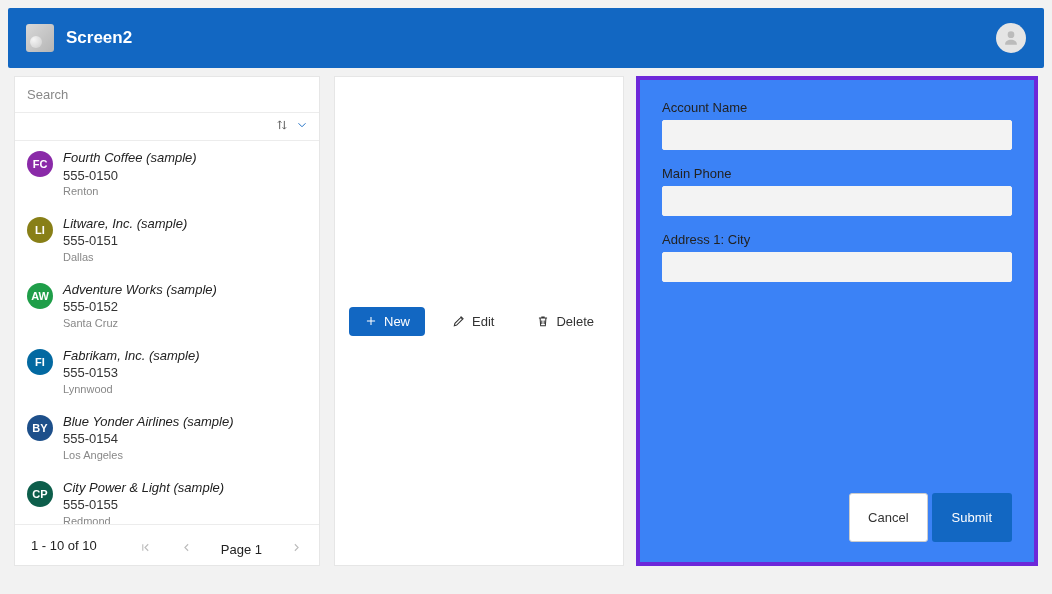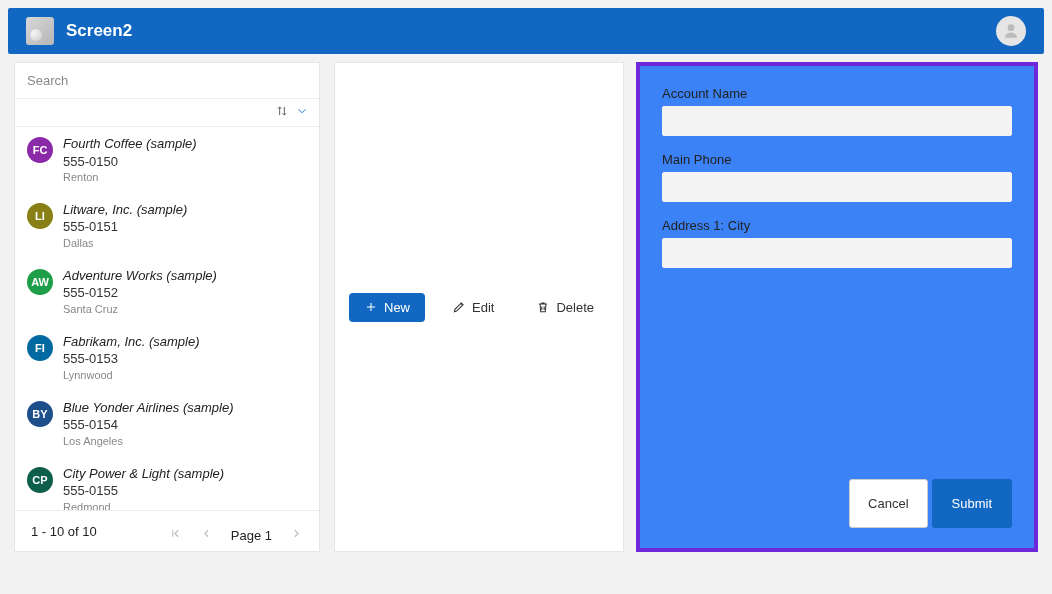--- a/index.html
+++ b/index.html
@@ -5,21 +5,21 @@
   * { box-sizing: border-box; margin: 0; padding: 0; }
   body {
     font-family: "Segoe UI", -apple-system, sans-serif;
     background: #f2f2f2;
     font-size: 13px;
     color: #222;
   }
   .app-header {
     background: #1267c2;
     color: #fff;
-    height: 46px;
+    height: 60px;
     display: flex;
     align-items: center;
     padding: 0 18px;
     margin: 8px;
     border-radius: 2px;
     justify-content: space-between;
   }
   .app-header-left { display:flex; align-items:center; gap:12px; }
   .app-logo {
     width: 28px; height: 28px;
@@ -78,21 +78,21 @@
     flex-shrink:0; margin-top:2px;
   }
   .row-text { display:flex; flex-direction:column; line-height:1.35; }
   .row-name { font-size:13px; color:#222;font-style:italic; }
   .row-phone { font-size:13px; color:#333; }
   .row-city { font-size:11px; color:#888; }
   .pager {
     display:flex; align-items:center; justify-content:space-between;
     padding:8px 16px; border-top:1px solid #ececec; font-size:13px;
   }
-  .pager-right { display:flex; align-items:center; gap:18px; color:#777;margin-top:8px; }
+  .pager-right { display:flex; align-items:center; gap:28px; color:#777;margin-top:8px; }
   .pager-right .active { color:#222; }
   .pager-right svg { width:13px; height:13px; stroke:#bbb; fill:none; stroke-width:2; }
 
   .right-panel {
     flex:1; display:flex; gap:12px;
   }
   .toolbar {
     background:#fff; border:1px solid #e6e6e6;
     display:flex; align-items:center; gap:12px;
     padding:10px 14px;

